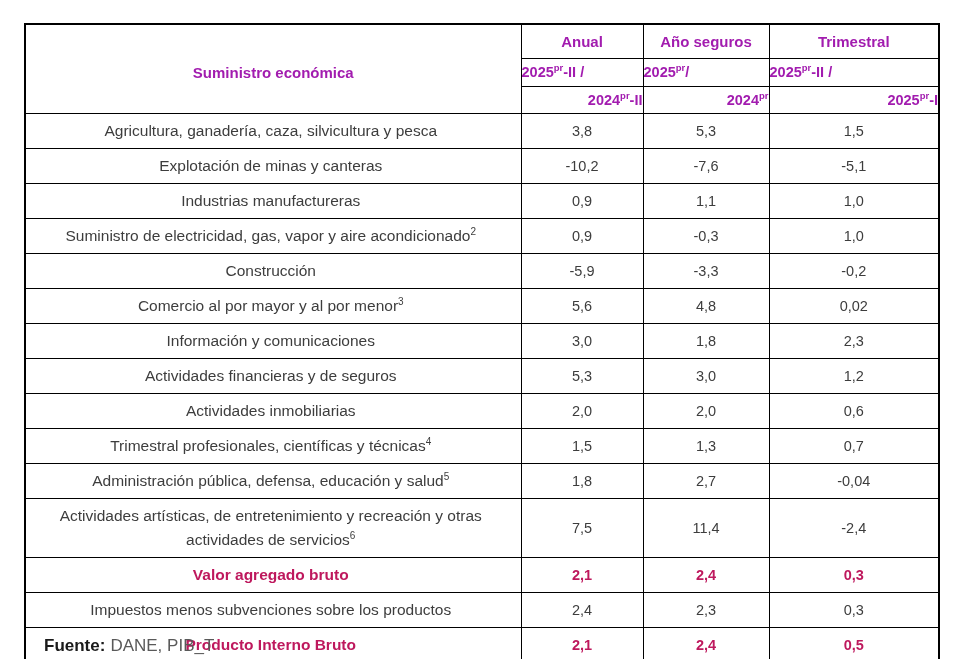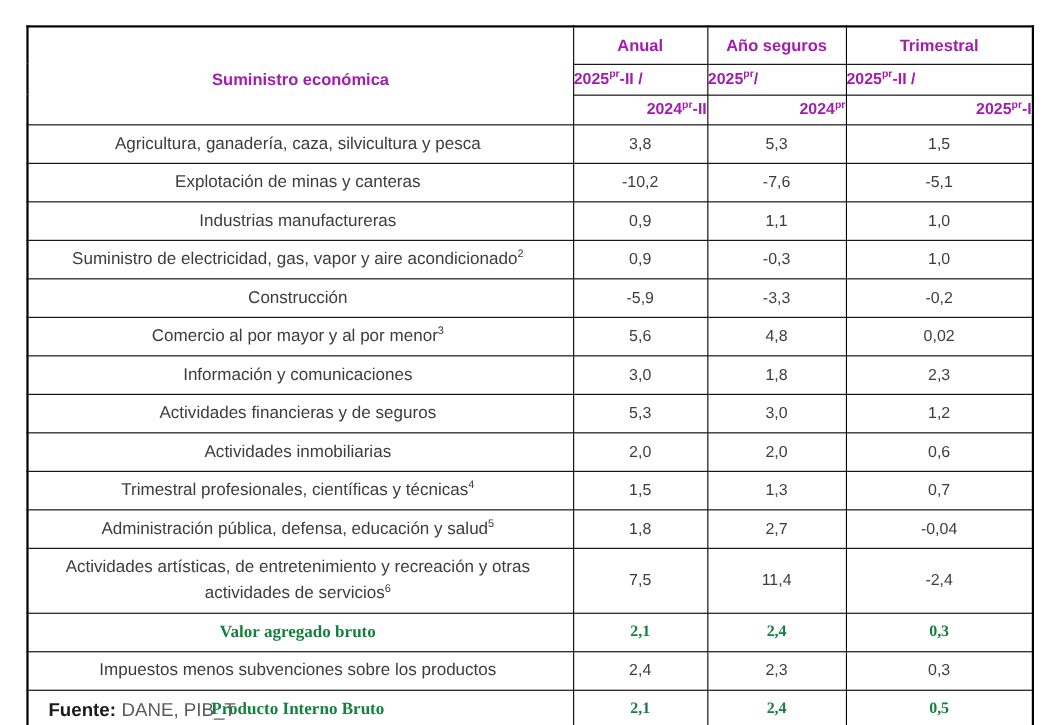--- a/index.html
+++ b/index.html
@@ -43,21 +43,21 @@
     text-align: center;
     padding: 5px 10px 5px 5px;
     font-size: 15.5px;
     line-height: 1.55;
   }
   tbody td.num {
     text-align: center;
     font-size: 14.5px;
   }
   tbody td sup { font-size: 10px; line-height: 0; }
-  tbody tr.bold td { font-weight: bold; color: #15803d; font-family: Liberation Serif, serif; }
+  tbody tr.bold td { font-weight: bold; color: #be185d; }
   tbody tr.bold td { height: 29px; }
 
   
   .source {
     position: absolute;
     left: 44px; top: 636px;
     font-size: 17px;
   }
   .src-label { font-weight: bold; color: #1a1a1a; }
   .src-value { color: #595959; margin-left: 5px; }

